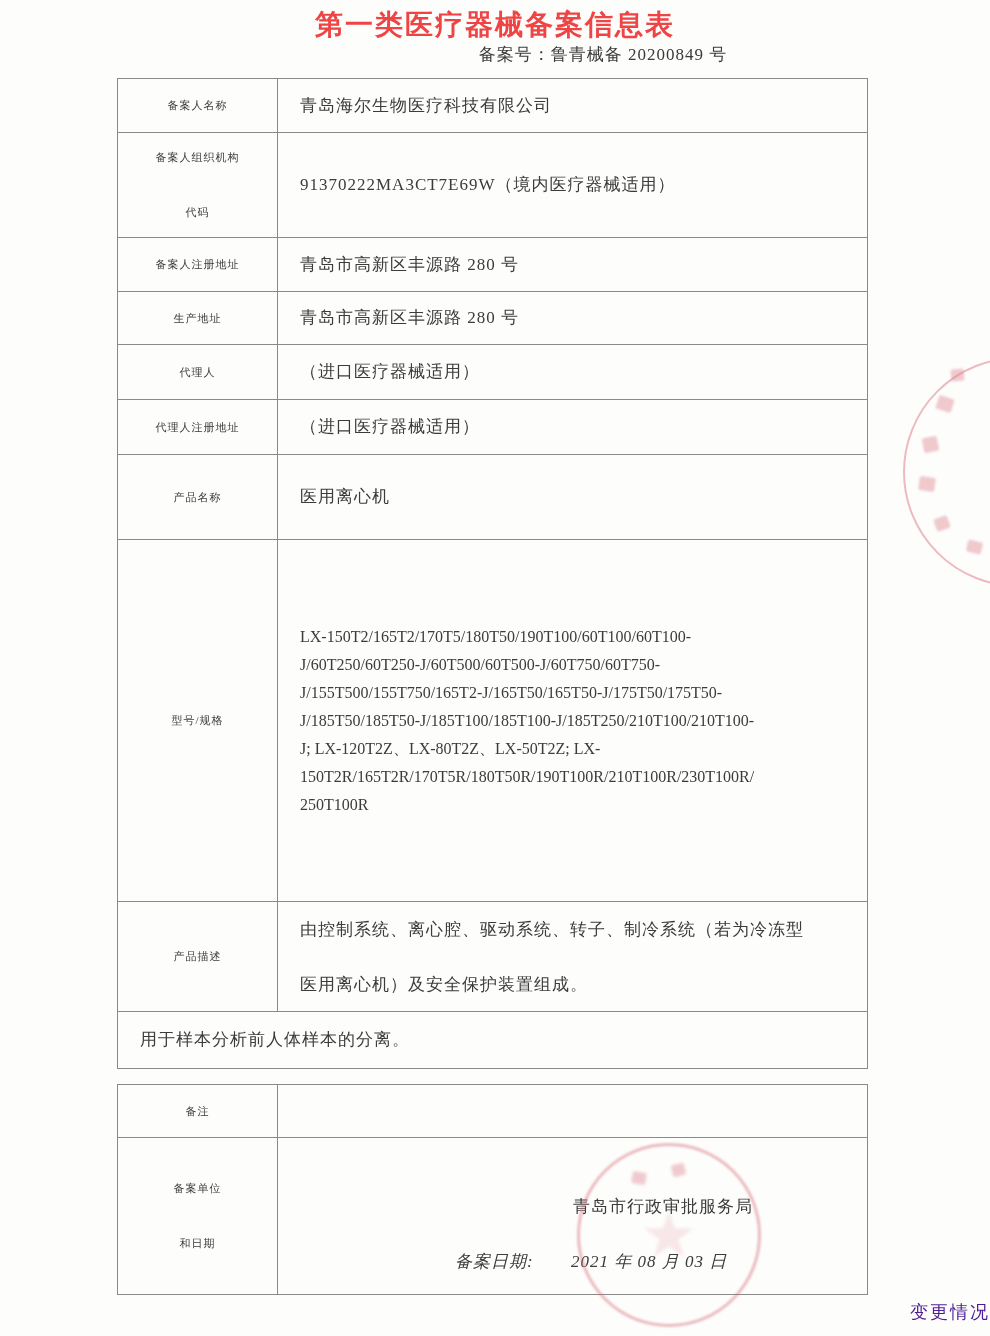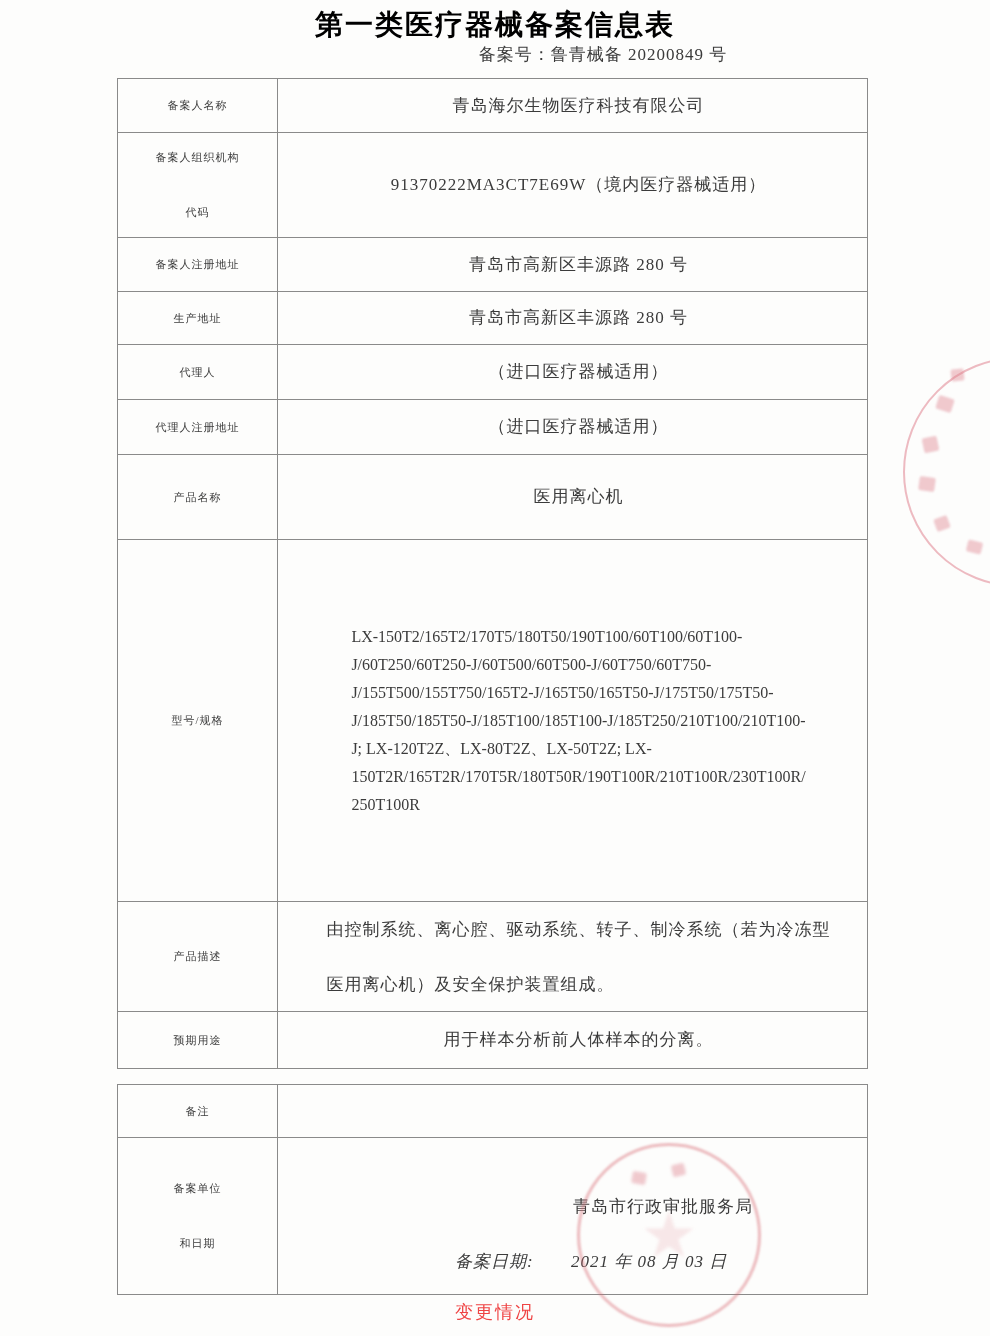--- a/index.html
+++ b/index.html
@@ -5,21 +5,21 @@
   html,body{margin:0;padding:0;background:#ffffff;}
   .page{
     position:relative;width:990px;height:1336px;margin:0 auto;
     background:#fdfdfc;overflow:hidden;
     font-family:"Liberation Serif","DejaVu Serif",serif;
     color:#333;
   }
   .title{
     position:absolute;top:6px;left:0;width:100%;
     text-align:center;font-family:"Liberation Sans","DejaVu Sans",sans-serif;
-    font-size:28px;font-weight:bold;color:#000000;letter-spacing:2px;
+    font-size:28px;font-weight:bold;color:#ef4444;letter-spacing:2px;
   }
   .regno{
     position:absolute;top:43px;left:0;width:100%;
     text-align:center;font-size:17px;color:#3a3a3a;letter-spacing:1px;
     transform:translateX(108px);
   }
   .tbl{
     position:absolute;left:117px;width:751px;
     border:1px solid #8a8a8a;box-sizing:border-box;background:transparent;
   }
@@ -30,34 +30,33 @@
   .lc{
     width:160px;box-sizing:border-box;border-right:1px solid #8a8a8a;
     display:flex;align-items:center;justify-content:center;
     text-align:center;font-size:11px;letter-spacing:1px;color:#3b3b3b;
     white-space:pre-line;line-height:55px;flex-shrink:0;
   }
   .vc{
     flex:1;box-sizing:border-box;display:flex;align-items:center;
     padding-left:22px;padding-right:10px;font-size:17px;color:#3b3b3b;
     letter-spacing:1px;
-    justify-content:center;
   }
   .vc .val{white-space:pre-line;line-height:52px;}
   .model .val{font-size:16px;letter-spacing:0;line-height:28px;}
   .desc .val{line-height:55px;}
   .unitcell{position:relative;padding:0;}
   .org{
     position:absolute;left:295px;top:57px;font-size:17px;letter-spacing:1px;color:#3b3b3b;
   }
   .dateline{position:absolute;left:177px;top:112px;font-size:17px;color:#3b3b3b;letter-spacing:1px;font-style:italic;}
   .dateline .dval{margin-left:32px;}
   .footer{
-    position:absolute;top:1300px;left:0;width:100%;text-align:center;
-    font-size:18px;letter-spacing:2px;color:#ef4444;
+    position:absolute;top:1300px;left:0;width:100%;text-align:right;
+    font-size:18px;letter-spacing:2px;color:#4c1d95;
   }
   
   .seal{position:absolute;border-radius:50%;pointer-events:none;}
   .seal-right{
     left:903px;top:357px;width:226px;height:226px;
     border:2px solid rgba(224,132,144,0.55);filter:blur(0.6px);
   }
   .seal-bottom{
     left:577px;top:1143px;width:178px;height:178px;
     border:3px solid rgba(216,104,114,0.45);filter:blur(0.8px);
@@ -145,21 +144,20 @@
         </div>
     </div>
     <div class="row" style="height:110px">
       <div class="lc">产品描述</div>
       <div class="vc desc">
           <span class="val">由控制系统、离心腔、驱动系统、转子、制冷系统（若为冷冻型
 医用离心机）及安全保护装置组成。</span>
         </div>
     </div>
     <div class="row" style="height:57px">
-      <div class="lc">预期用途</div>
       <div class="vc">
           <span class="val">用于样本分析前人体样本的分离。</span>
         </div>
     </div>
   </div>
 
   <div class="tbl tbl2">
     <div class="row" style="height:52px">
       <div class="lc">备注</div>
       <div class="vc">

